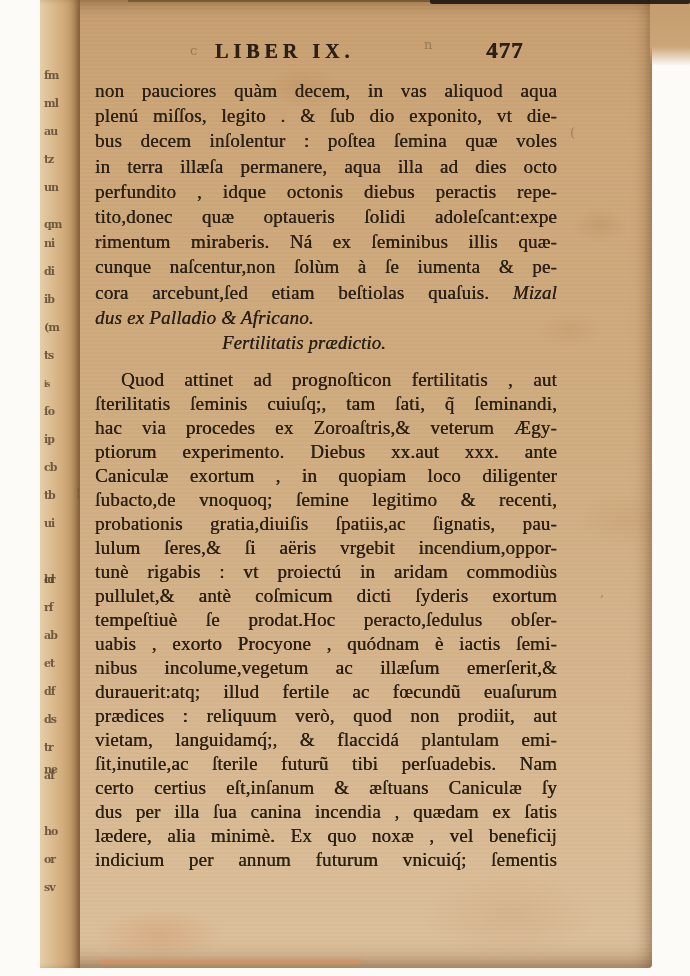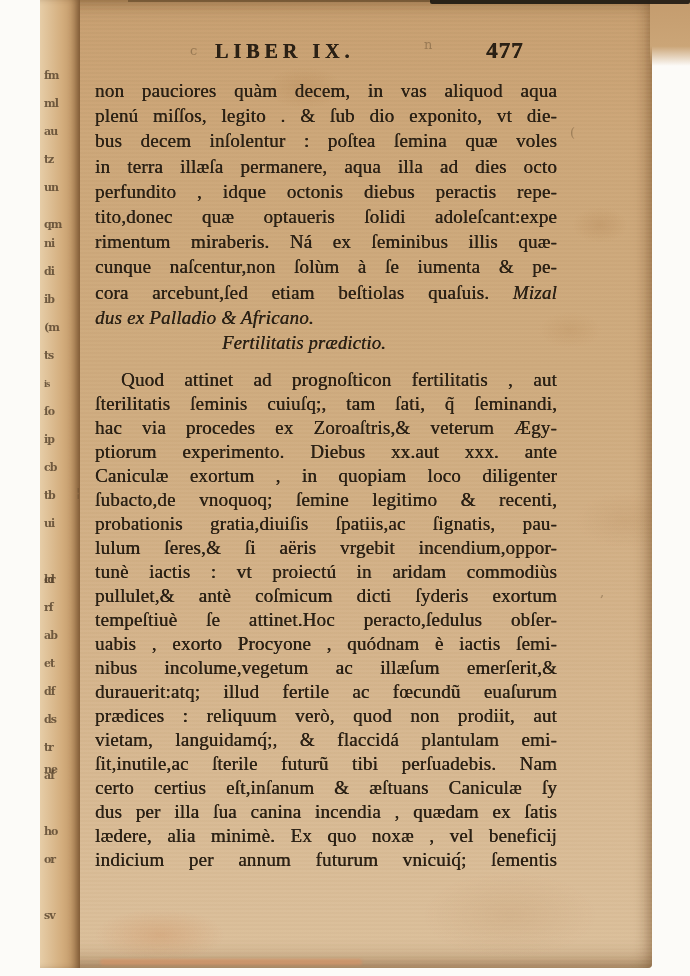--- a/index.html
+++ b/index.html
@@ -132,21 +132,21 @@
       <span class="frag" data-name="margin-fragment" style="top: 602px;">rf</span>
       <span class="frag" data-name="margin-fragment" style="top: 630px;">ab</span>
       <span class="frag" data-name="margin-fragment" style="top: 658px;">et</span>
       <span class="frag" data-name="margin-fragment" style="top: 686px;">df</span>
       <span class="frag" data-name="margin-fragment" style="top: 714px;">ds</span>
       <span class="frag" data-name="margin-fragment" style="top: 742px;">tr</span>
       <span class="frag" data-name="margin-fragment" style="top: 770px;">af</span>
       <span class="frag" data-name="margin-fragment" style="top: 764px;">ne</span>
       <span class="frag" data-name="margin-fragment" style="top: 826px;">ho</span>
       <span class="frag" data-name="margin-fragment" style="top: 854px;">or</span>
-      <span class="frag" data-name="margin-fragment" style="top: 882px; margin-top: 28px;">sv</span>
+      <span class="frag" data-name="margin-fragment" style="top: 882px;">sv</span>
     </div>
   <div class="running-head" data-name="running-head-title">LIBER IX.</div>
   <div class="folio" data-name="page-number">477</div>
   <div class="text-block" data-name="text-block">
       <div data-name="paragraph-1">
         <div class="line just" data-name="text-line"><span data-name="text-segment">non pauciores quàm decem, in vas aliquod aqua</span></div>
         <div class="line just" data-name="text-line"><span data-name="text-segment">plenú miſſos, legito . &amp; ſub dio exponito, vt die-</span></div>
         <div class="line just" data-name="text-line"><span data-name="text-segment">bus decem inſolentur : poſtea ſemina quæ voles</span></div>
         <div class="line just" data-name="text-line"><span data-name="text-segment">in terra illæſa permanere, aqua illa ad dies octo</span></div>
         <div class="line just" data-name="text-line"><span data-name="text-segment">perfundito , idque octonis diebus peractis repe-</span></div>
@@ -159,23 +159,23 @@
       <div class="sec-heading" data-name="section-heading">Fertilitatis prædictio.</div>
       <div data-name="paragraph-2">
         <div class="line just indent" data-name="text-line"><span data-name="text-segment">Quod attinet ad prognoſticon fertilitatis , aut</span></div>
         <div class="line just" data-name="text-line"><span data-name="text-segment">ſterilitatis ſeminis cuiuſq;, tam ſati, q̃ ſeminandi,</span></div>
         <div class="line just" data-name="text-line"><span data-name="text-segment">hac via procedes ex Zoroaſtris,&amp; veterum Ægy-</span></div>
         <div class="line just" data-name="text-line"><span data-name="text-segment">ptiorum experimento. Diebus xx.aut xxx. ante</span></div>
         <div class="line just" data-name="text-line"><span data-name="text-segment">Caniculæ exortum , in quopiam loco diligenter</span></div>
         <div class="line just" data-name="text-line"><span data-name="text-segment">ſubacto,de vnoquoq; ſemine legitimo &amp; recenti,</span></div>
         <div class="line just" data-name="text-line"><span data-name="text-segment">probationis gratia,diuiſis ſpatiis,ac ſignatis, pau-</span></div>
         <div class="line just" data-name="text-line"><span data-name="text-segment">lulum ſeres,&amp; ſi aëris vrgebit incendium,oppor-</span></div>
-        <div class="line just" data-name="text-line"><span data-name="text-segment">tunè iactis : vt proiectú in aridam commodiùs</span></div>
+        <div class="line just" data-name="text-line"><span data-name="text-segment">tunè rigabis : vt proiectú in aridam commodiùs</span></div>
         <div class="line just" data-name="text-line"><span data-name="text-segment">pullulet,&amp; antè coſmicum dicti ſyderis exortum</span></div>
-        <div class="line just" data-name="text-line"><span data-name="text-segment">tempeſtiuè ſe attinet.Hoc peracto,ſedulus obſer-</span></div>
+        <div class="line just" data-name="text-line"><span data-name="text-segment">tempeſtiuè ſe prodat.Hoc peracto,ſedulus obſer-</span></div>
         <div class="line just" data-name="text-line"><span data-name="text-segment">uabis , exorto Procyone , quódnam è iactis ſemi-</span></div>
         <div class="line just" data-name="text-line"><span data-name="text-segment">nibus incolume,vegetum ac illæſum emerſerit,&amp;</span></div>
         <div class="line just" data-name="text-line"><span data-name="text-segment">durauerit:atq; illud fertile ac fœcundũ euaſurum</span></div>
         <div class="line just" data-name="text-line"><span data-name="text-segment">prædices : reliquum verò, quod non prodiit, aut</span></div>
         <div class="line just" data-name="text-line"><span data-name="text-segment">vietam, languidamq́;, &amp; flaccidá plantulam emi-</span></div>
         <div class="line just" data-name="text-line"><span data-name="text-segment">ſit,inutile,ac ſterile futurũ tibi perſuadebis. Nam</span></div>
         <div class="line just" data-name="text-line"><span data-name="text-segment">certo certius eſt,inſanum &amp; æſtuans Caniculæ ſy</span></div>
         <div class="line just" data-name="text-line"><span data-name="text-segment">dus per illa ſua canina incendia , quædam ex ſatis</span></div>
         <div class="line just" data-name="text-line"><span data-name="text-segment">lædere, alia minimè. Ex quo noxæ , vel beneficij</span></div>
         <div class="line just" data-name="text-line"><span data-name="text-segment">indicium per annum futurum vnicuiq́; ſementis</span></div>

